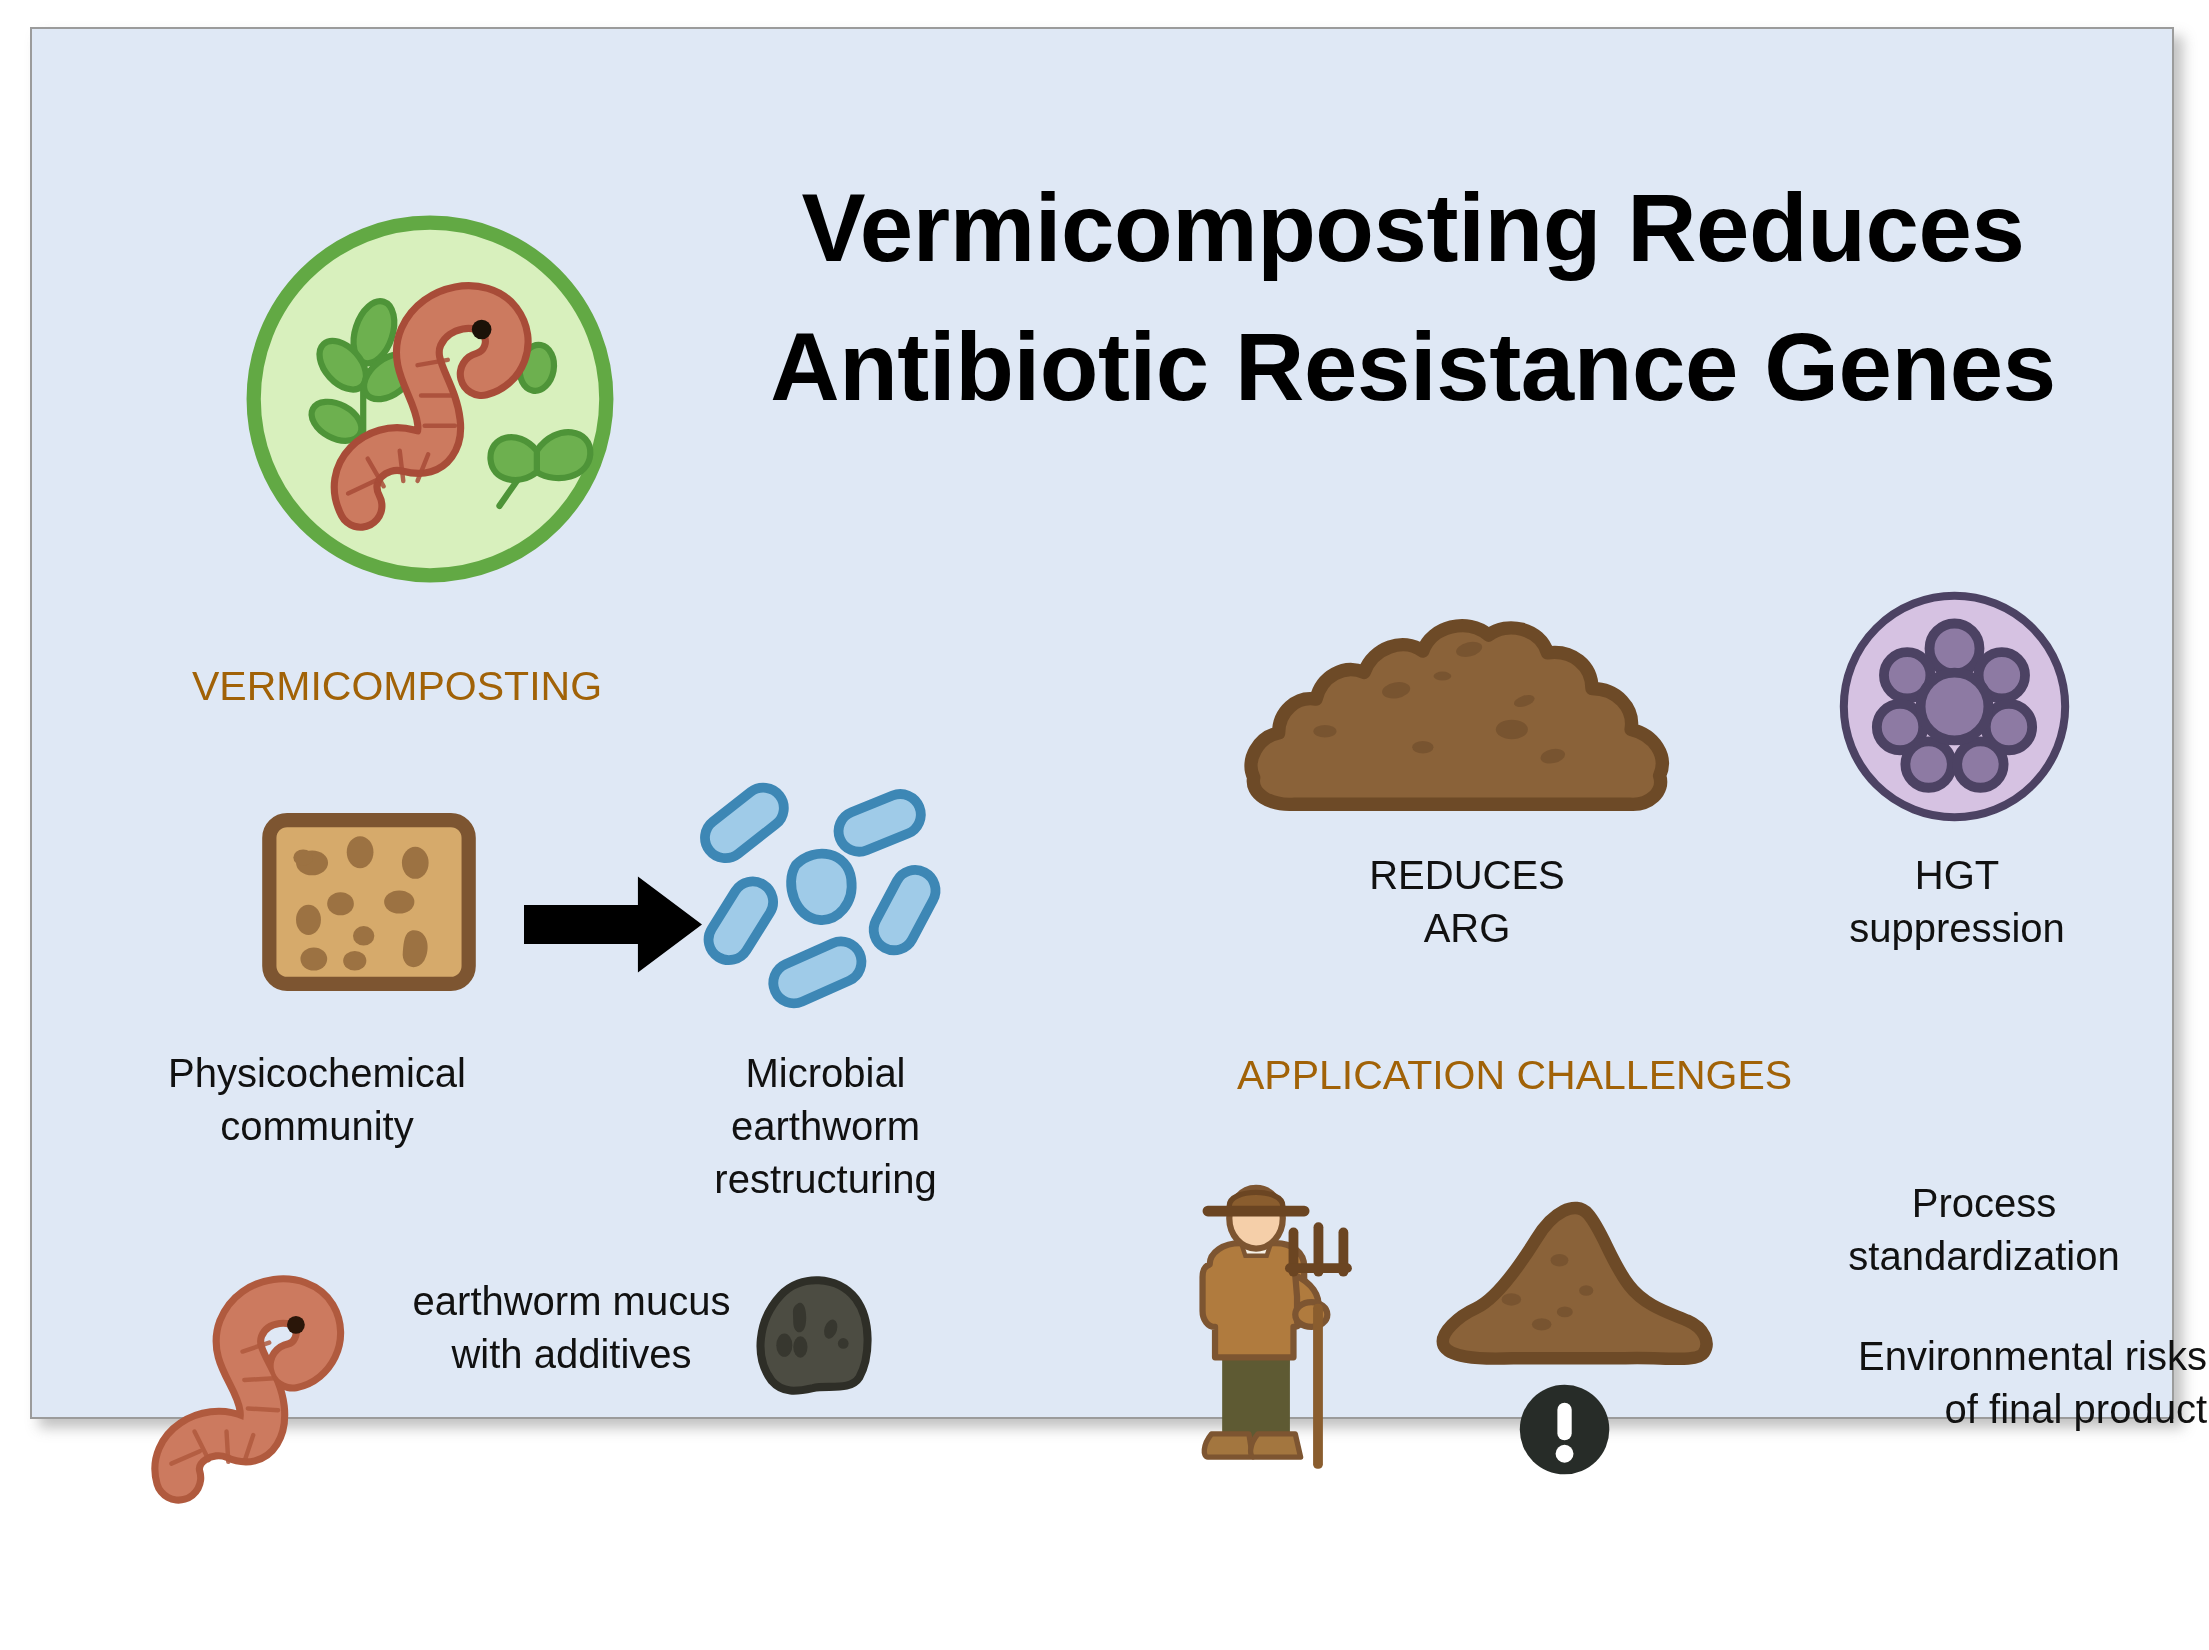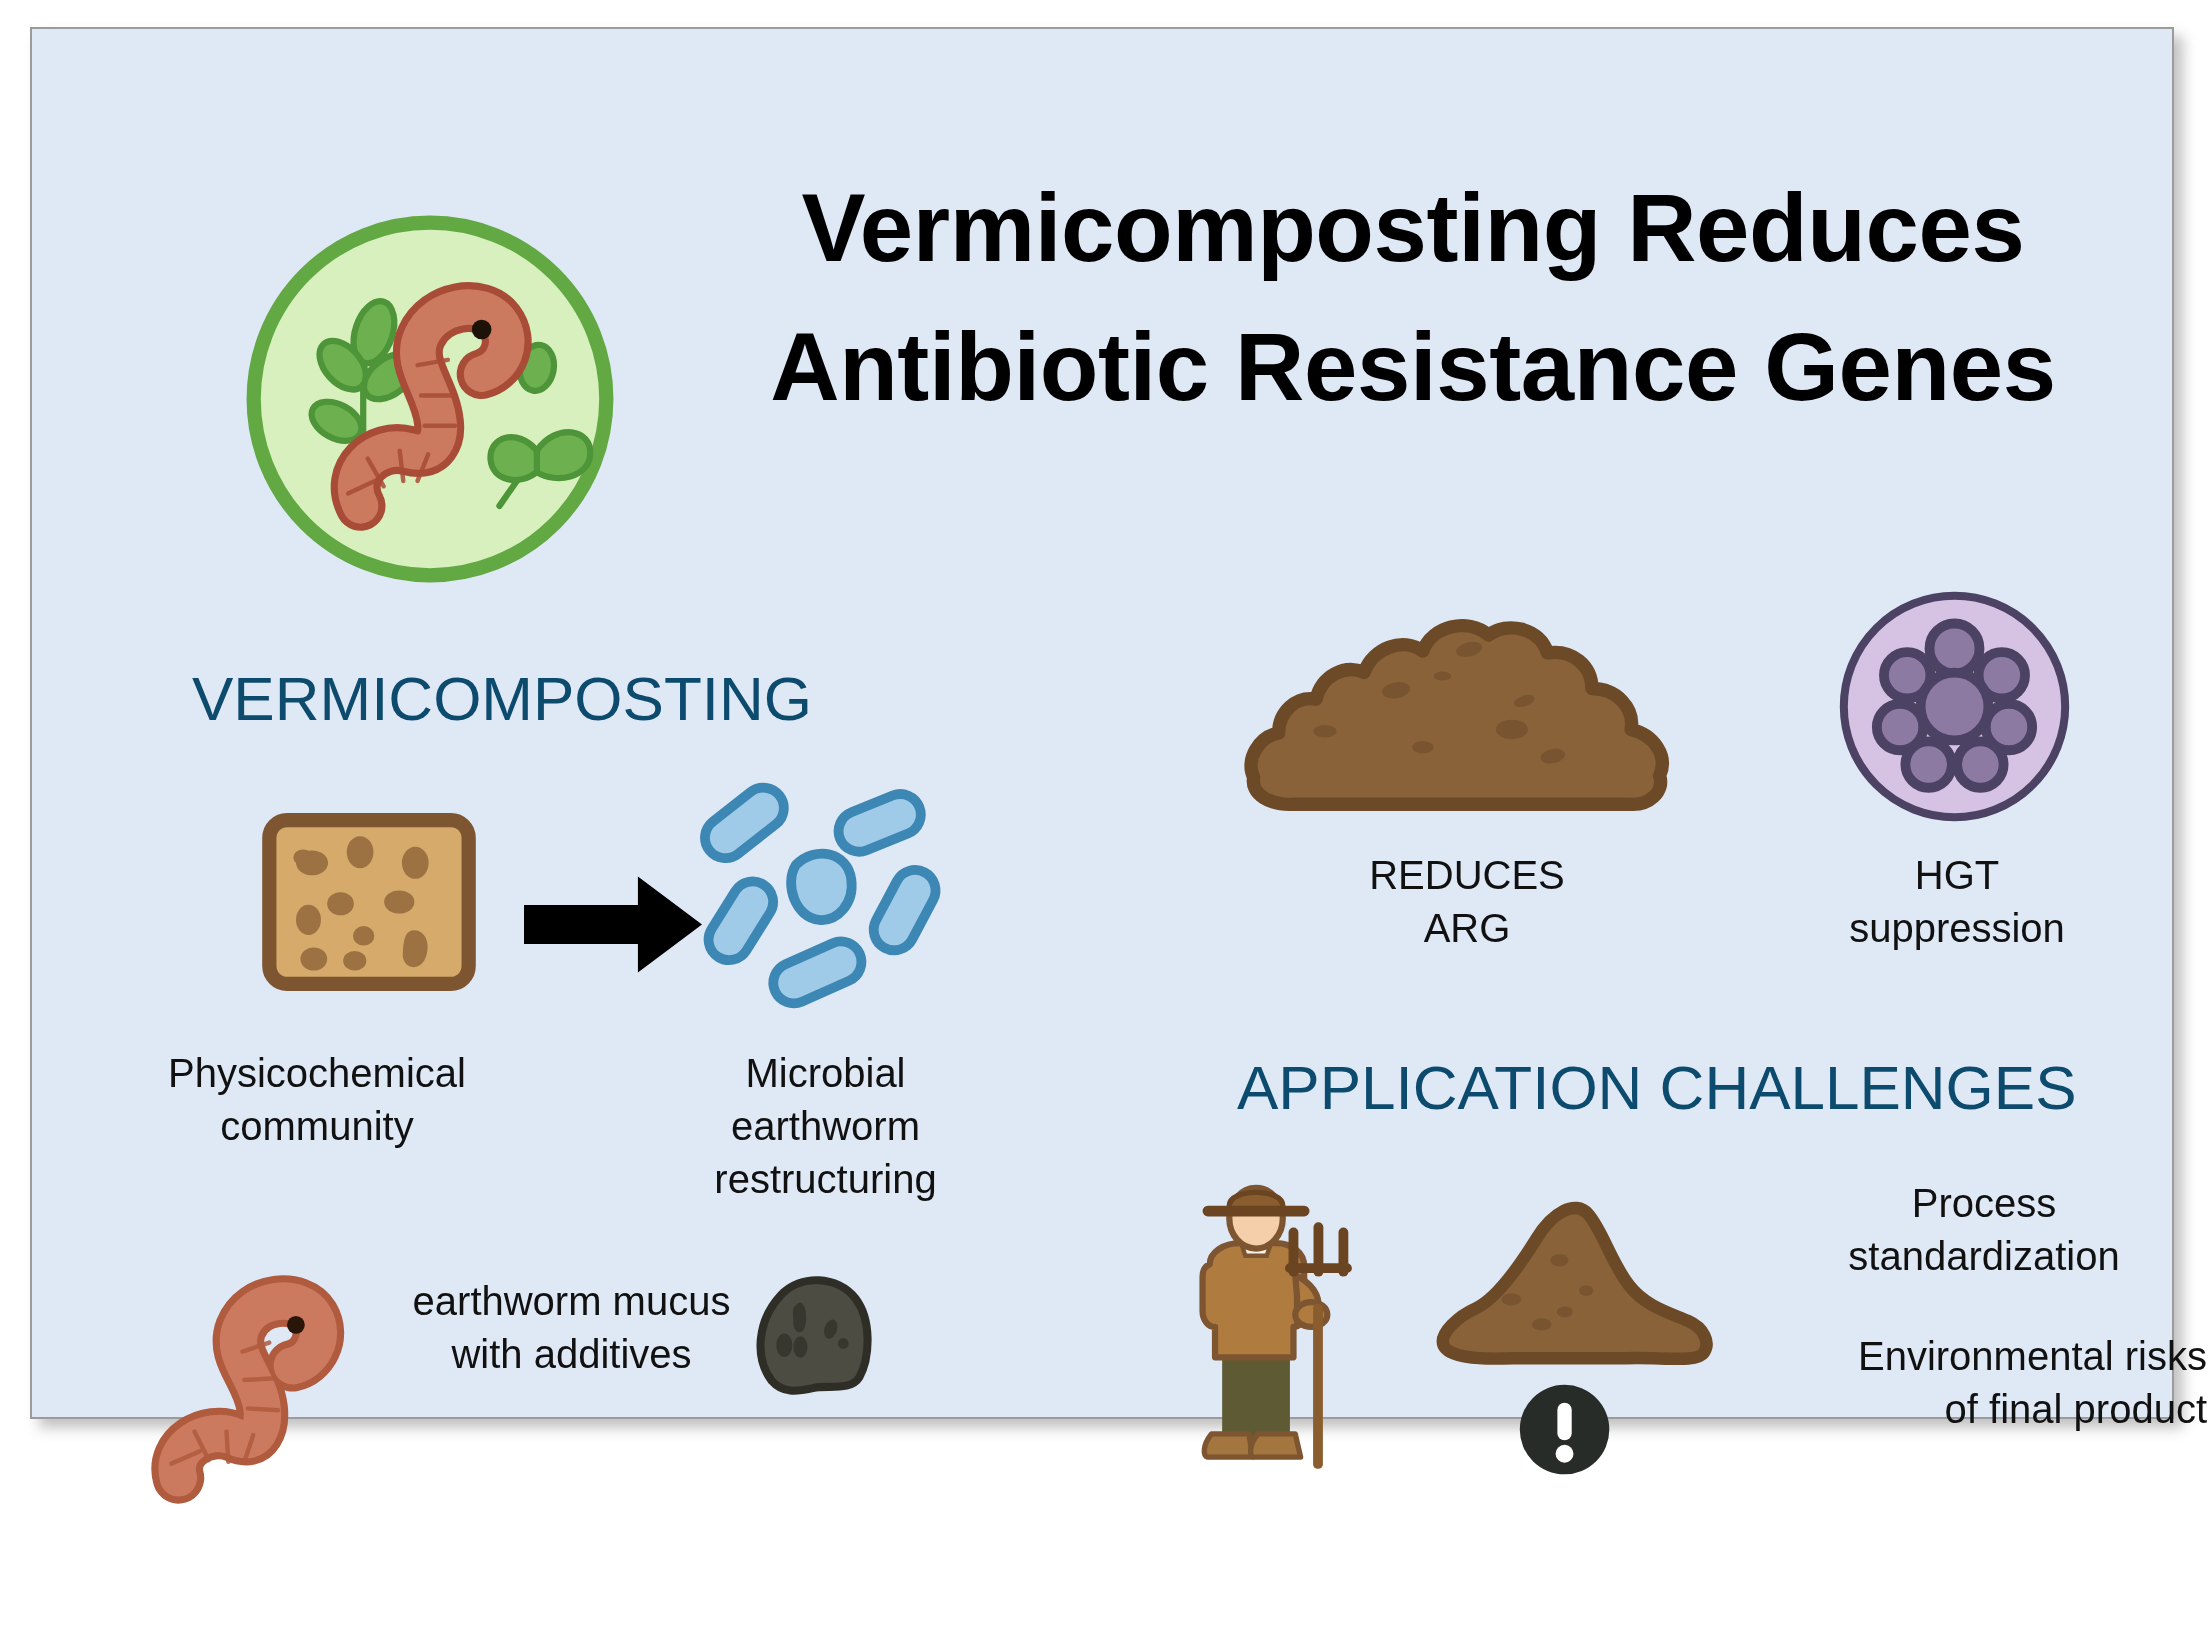--- a/index.html
+++ b/index.html
@@ -38,23 +38,23 @@
     font-size: 96px;
     font-weight: 700;
     color: #000000;
     line-height: 1.45;
     letter-spacing: -0.4px;
   }
   .title .line { display: block; }
 
   .section-heading {
     position: absolute;
-    font-size: 62px;
+    font-size: 41px;
     font-weight: 400;
-    color: #0c4a6e;
+    color: #a16207;
     letter-spacing: 0px;
     white-space: nowrap;
     text-align: center;
   }
 
   .caption {
     position: absolute;
     font-size: 40px;
     font-weight: 400;
     color: #111111;

